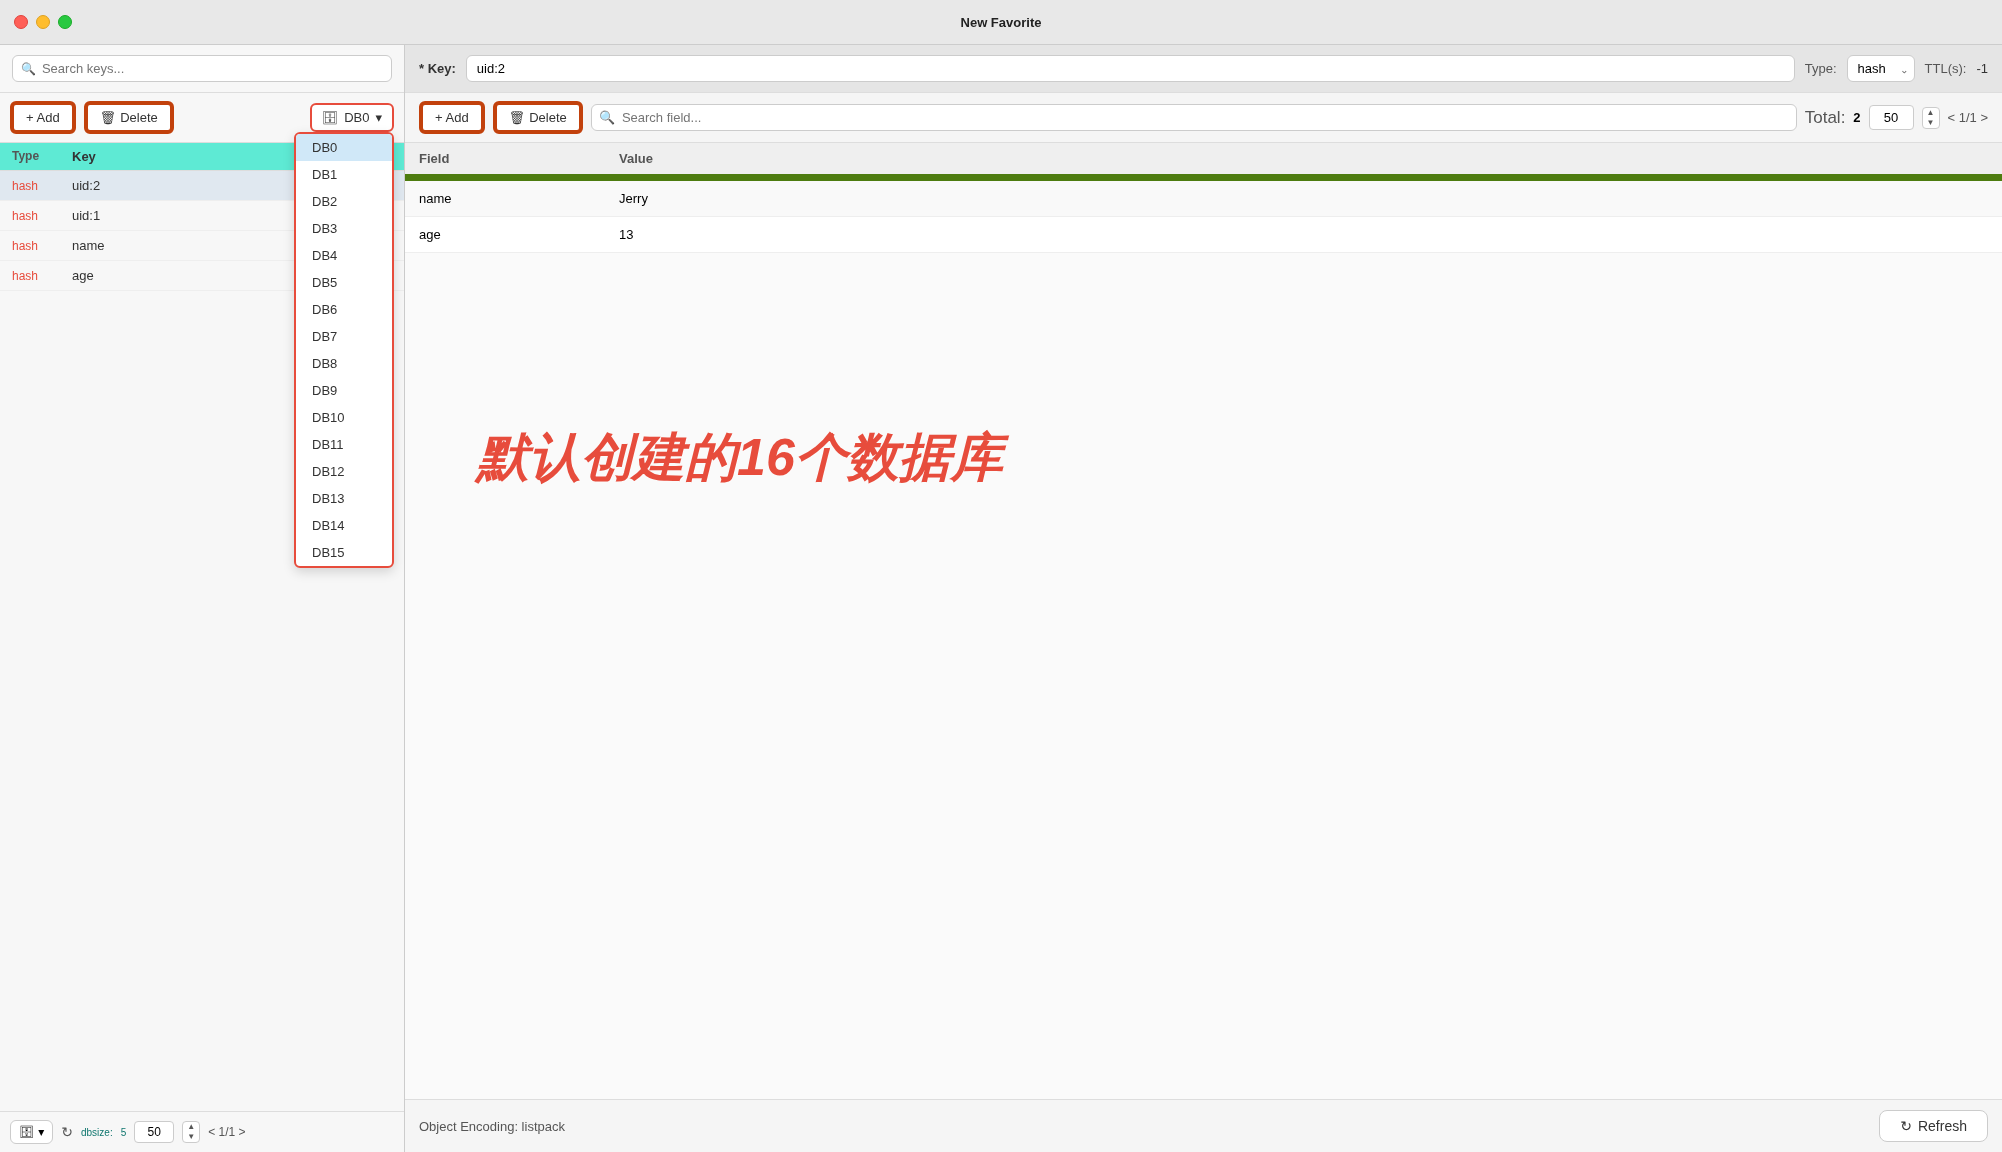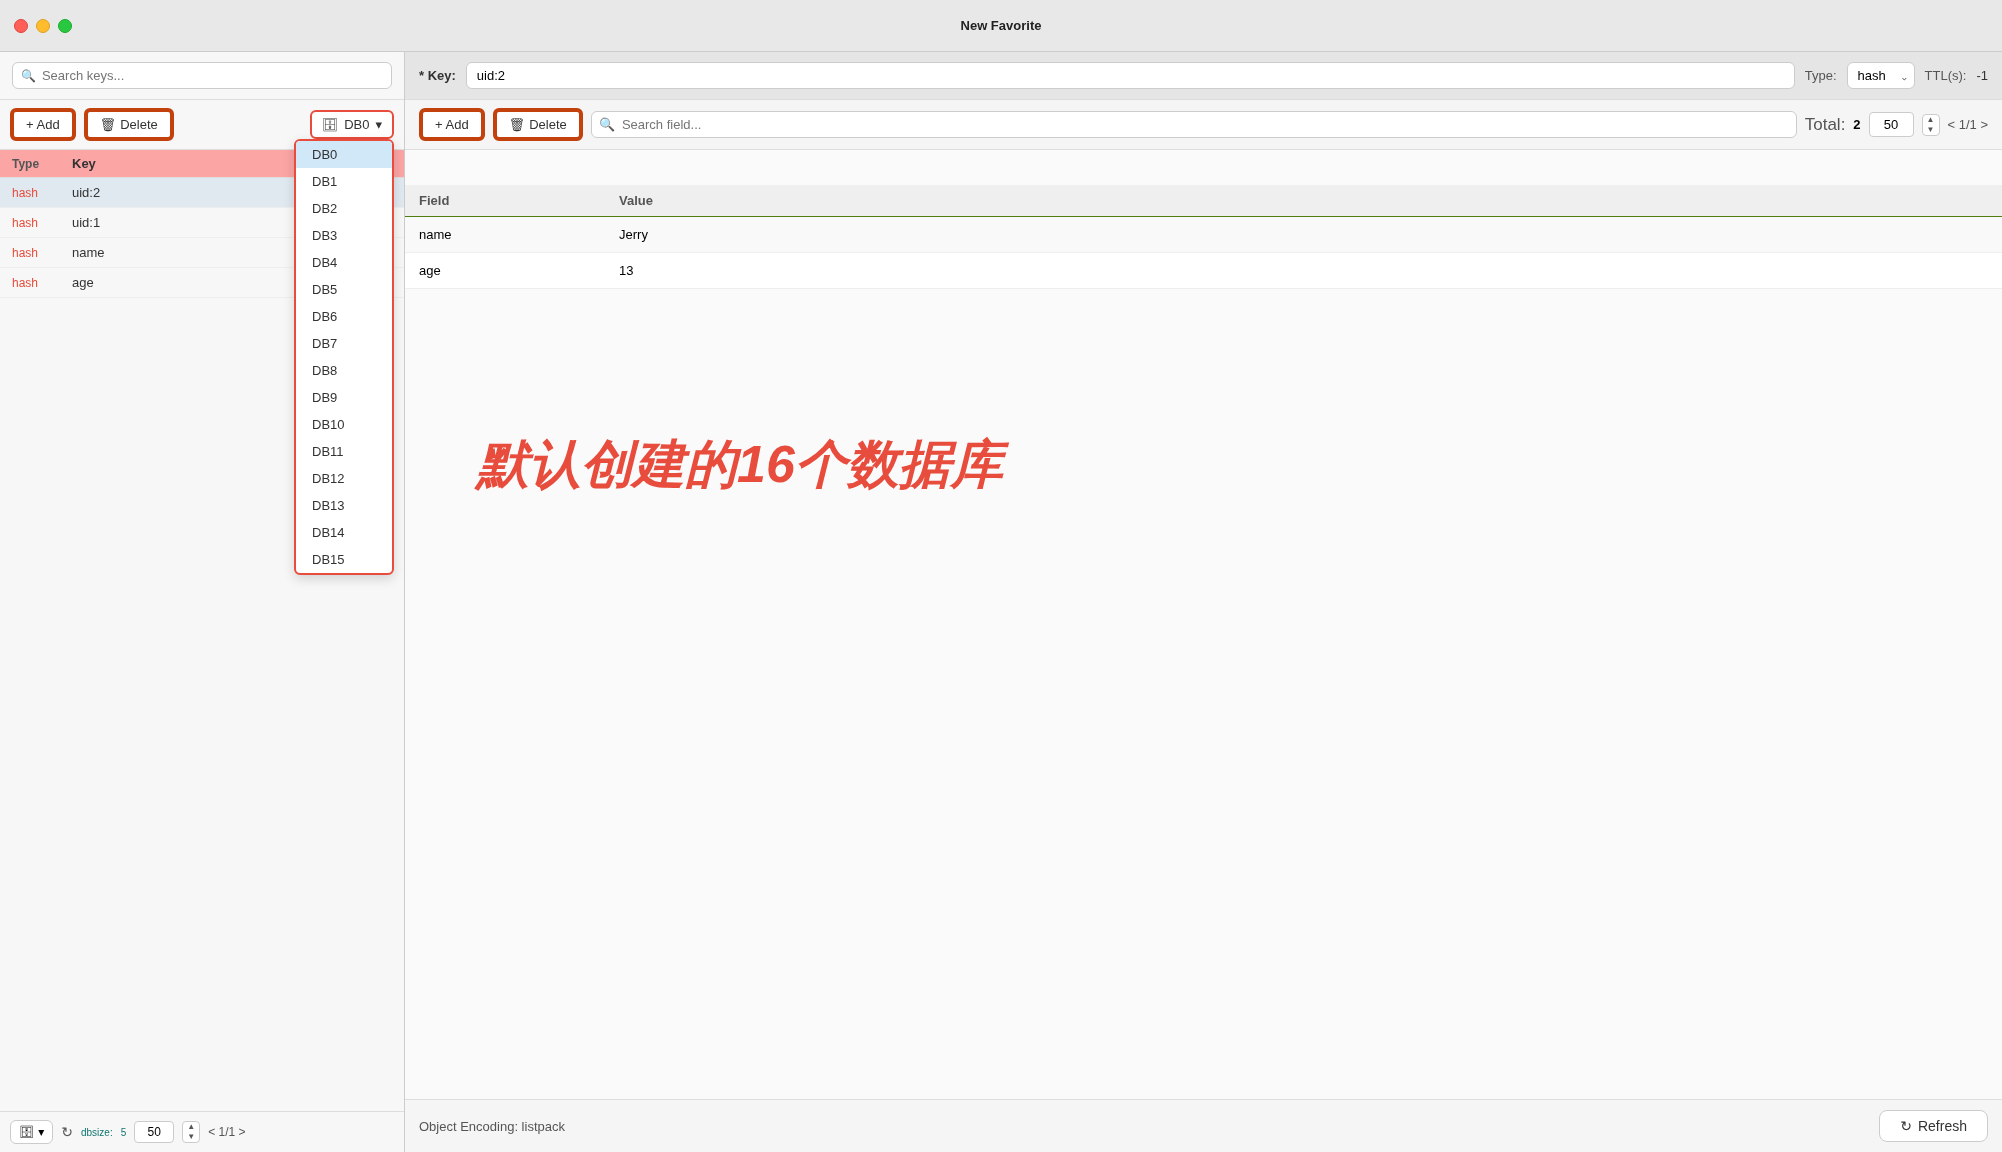--- a/index.html
+++ b/index.html
@@ -10,21 +10,21 @@
       width: 2002px;
       height: 1152px;
       overflow: hidden;
       display: flex;
       flex-direction: column;
     }
 
     
     .titlebar {
       background: #e8e8e8;
-      height: 52px;
+      height: 45px;
       display: flex;
       align-items: center;
       justify-content: center;
       position: relative;
       border-bottom: 1px solid #ccc;
       flex-shrink: 0;
     }
     .titlebar-title {
       font-size: 13px;
       font-weight: 600;
@@ -154,22 +154,21 @@
       flex: 1;
       overflow-y: auto;
     }
     .key-list-header {
       display: flex;
       padding: 6px 12px;
       border-bottom: 1px solid #ddd;
       font-weight: 600;
       color: #555;
       font-size: 12px;
-      background: #fca5a5;
-      align-items: center;
+      background: #5eead4;
     }
     .key-list-header .col-type { width: 60px; }
     .key-list-header .col-key { flex: 1; }
     .key-list-row {
       display: flex;
       padding: 7px 12px;
       border-bottom: 1px solid #eee;
       align-items: center;
       cursor: pointer;
     }
@@ -326,26 +325,25 @@
     .page-nav-right { font-size: 13px; color: #555; }
 
     
     .field-table {
       flex: 1;
       overflow-y: auto;
     }
     .field-table-header {
       display: flex;
       padding: 8px 14px;
-      border-bottom: 1px solid #4d7c0f;
+      border-bottom: 7px solid #4d7c0f;
       background: #efefef;
       font-weight: 600;
       color: #555;
       font-size: 13px;
-      margin-top: 35px;
     }
     .col-field { width: 200px; }
     .col-value { flex: 1; }
     .field-row {
       display: flex;
       padding: 10px 14px;
       border-bottom: 1px solid #eee;
       align-items: center;
     }
     .field-row:nth-child(even) { background: #f9f9f9; }

